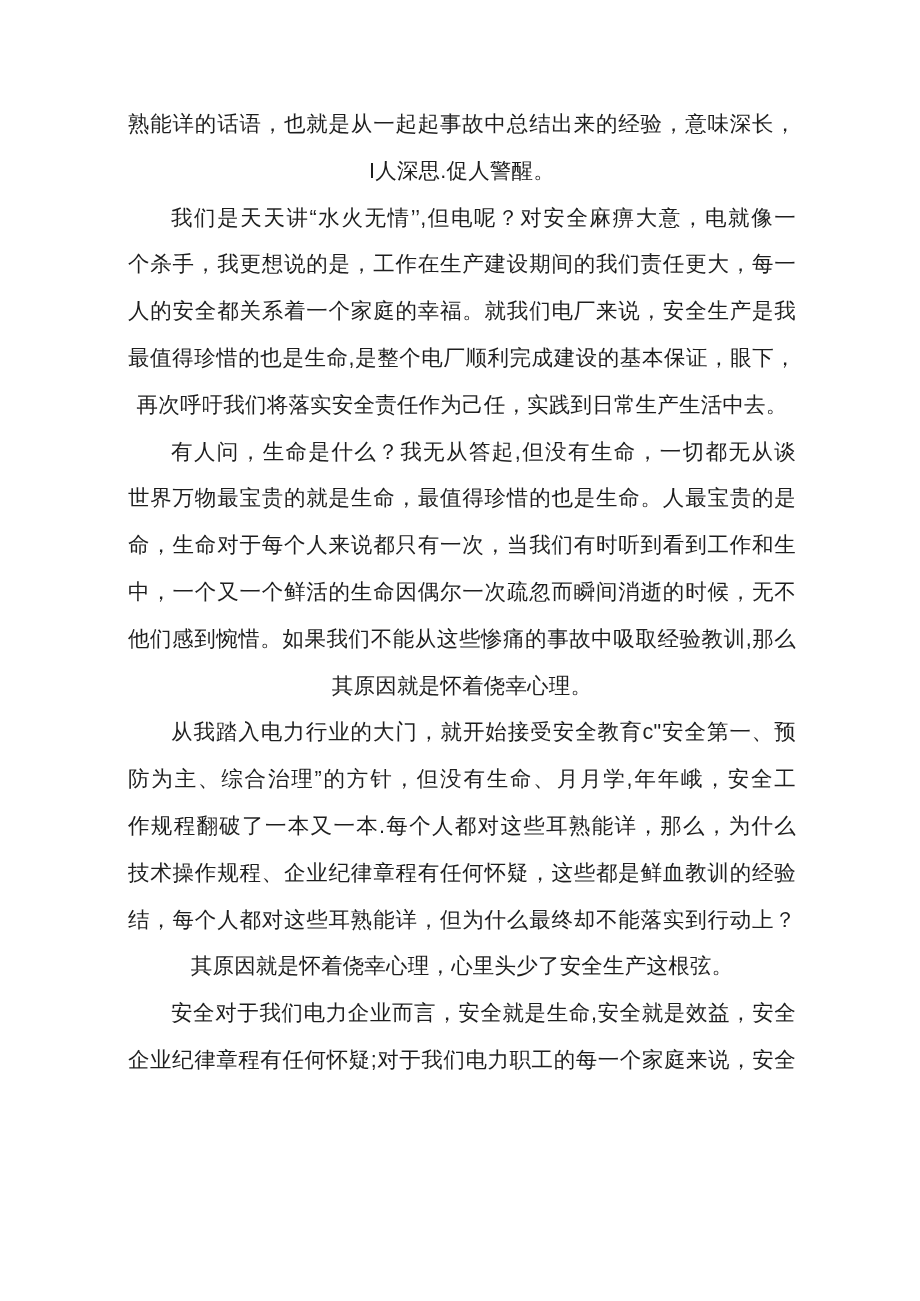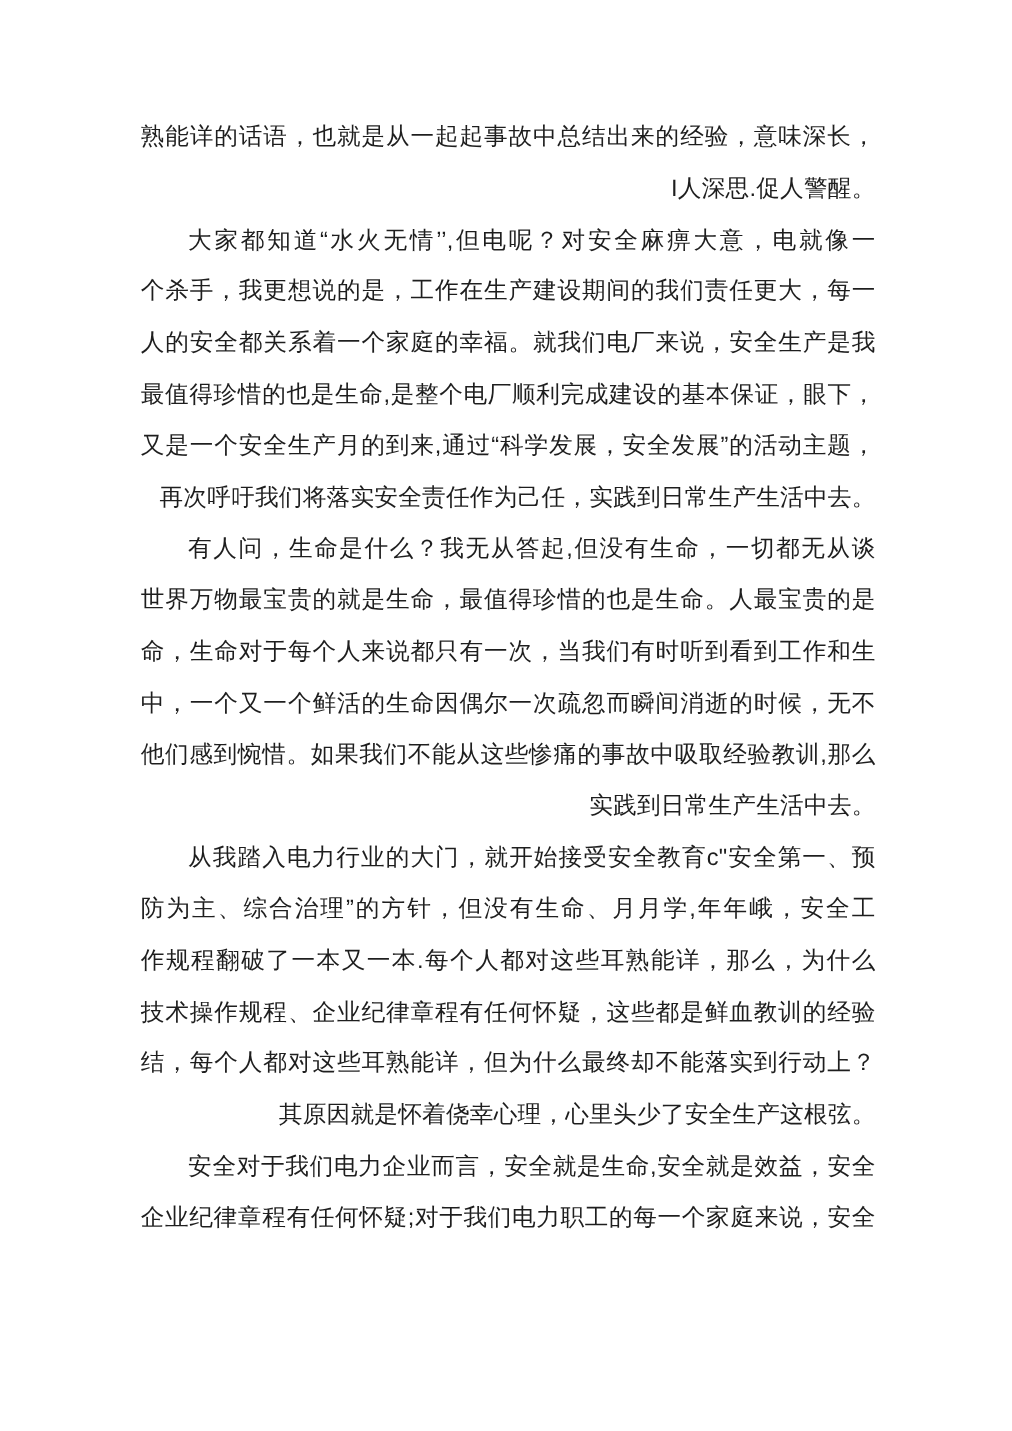--- a/index.html
+++ b/index.html
@@ -31,51 +31,50 @@
     height: 46.8px;
     color: #1e1e1e;
     letter-spacing: 0.2px;
     overflow: hidden;
   }
   .line.justify {
     text-align: justify;
     text-align-last: justify;
   }
   .line.plain {
-    text-align: right;
+    text-align: center;
     white-space: nowrap;
   }
   .line.indent {
     padding-left: 43px;
   }
 </style>
 </head>
 <body>
 
 <div class="page">
   <div class="text-block" style="color: rgb(30, 30, 30);">
       <div class="para">
         <div class="line justify">熟能详的话语，也就是从一起起事故中总结出来的经验，意味深长，弓</div>
         <div class="line plain">I人深思.促人警醒。</div>
       </div>
       <div class="para">
-        <div class="line justify indent">大家都知道“水火无情’’,但电呢？对安全麻痹大意，电就像一</div>
+        <div class="line justify indent">我们是天天讲“水火无情’’,但电呢？对安全麻痹大意，电就像一</div>
         <div class="line justify">个杀手，我更想说的是，工作在生产建设期间的我们责任更大，每一个</div>
         <div class="line justify">人的安全都关系着一个家庭的幸福。就我们电厂来说，安全生产是我厂</div>
         <div class="line justify">最值得珍惜的也是生命,是整个电厂顺利完成建设的基本保证，眼下，</div>
-        <div class="line justify">又是一个安全生产月的到来,通过“科学发展，安全发展”的活动主题，</div>
         <div class="line plain">再次呼吁我们将落实安全责任作为己任，实践到日常生产生活中去。</div>
       </div>
       <div class="para">
         <div class="line justify indent">有人问，生命是什么？我无从答起,但没有生命，一切都无从谈起。</div>
         <div class="line justify">世界万物最宝贵的就是生命，最值得珍惜的也是生命。人最宝贵的是生</div>
         <div class="line justify">命，生命对于每个人来说都只有一次，当我们有时听到看到工作和生活</div>
         <div class="line justify">中，一个又一个鲜活的生命因偶尔一次疏忽而瞬间消逝的时候，无不为</div>
         <div class="line justify">他们感到惋惜。如果我们不能从这些惨痛的事故中吸取经验教训,那么</div>
-        <div class="line plain">实践到日常生产生活中去。</div>
+        <div class="line plain">其原因就是怀着侥幸心理。</div>
       </div>
       <div class="para">
         <div class="line justify indent">从我踏入电力行业的大门，就开始接受安全教育c"安全第一、预</div>
         <div class="line justify">防为主、综合治理”的方针，但没有生命、月月学,年年峨，安全工</div>
         <div class="line justify">作规程翻破了一本又一本.每个人都对这些耳熟能详，那么，为什么</div>
         <div class="line justify">技术操作规程、企业纪律章程有任何怀疑，这些都是鲜血教训的经验凝</div>
         <div class="line justify">结，每个人都对这些耳熟能详，但为什么最终却不能落实到行动上？究</div>
         <div class="line plain">其原因就是怀着侥幸心理，心里头少了安全生产这根弦。</div>
       </div>
       <div class="para">

